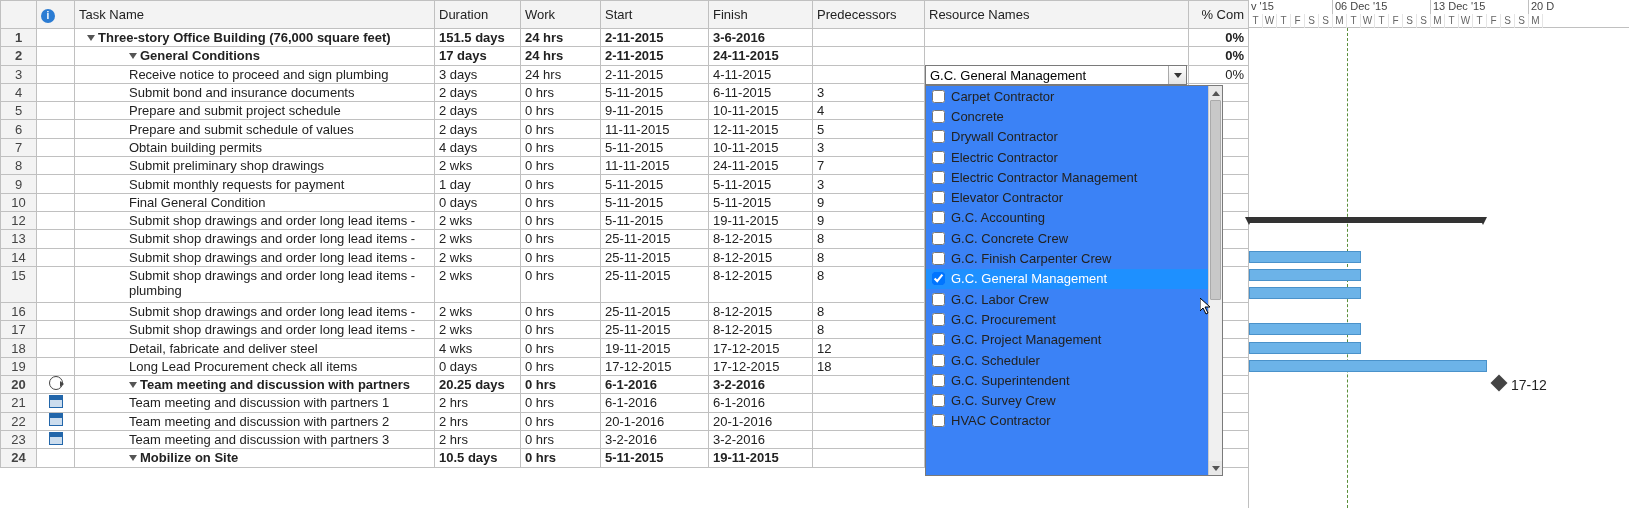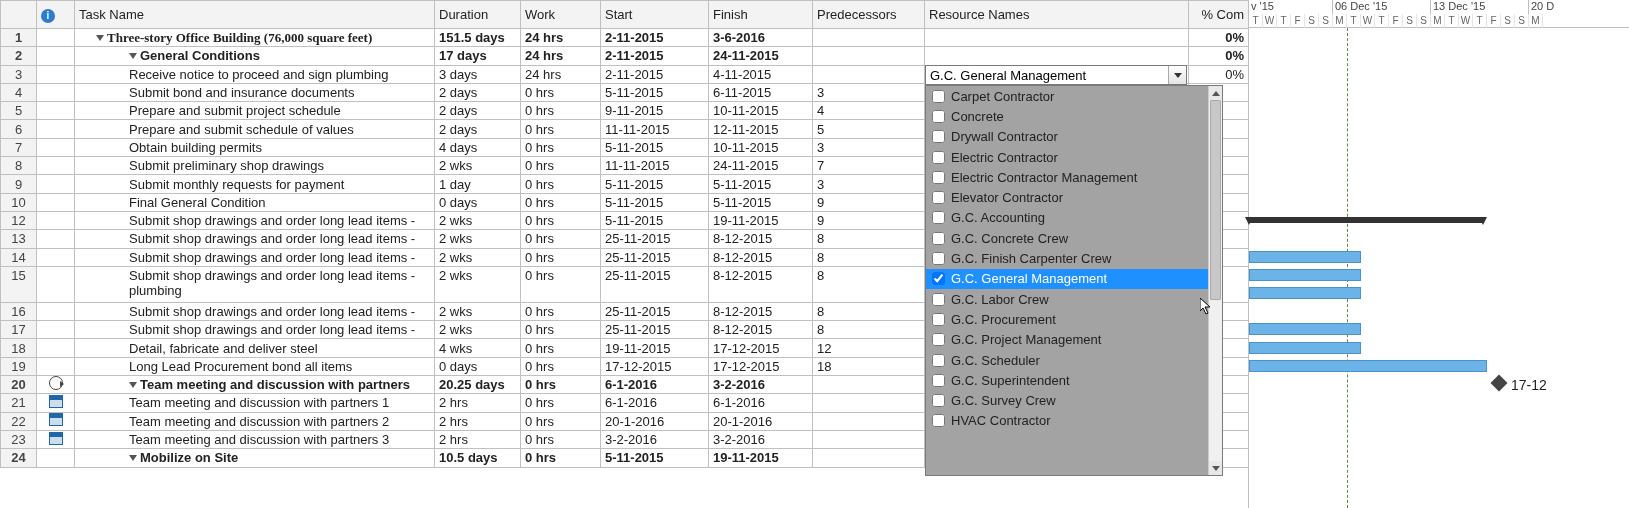--- a/index.html
+++ b/index.html
@@ -39,21 +39,21 @@
   }
   th {
     background: #f3f3f3;
     font-weight: normal;
     height: 28px;
   }
   td.rownum { text-align: center; background: #f3f3f3; color:#444; }
   td.info   { text-align: center; }
   tr.bold td { font-weight: bold; }
   tr.tall td { height: 36px; vertical-align: top; padding-top:1px; }
-  .indent1 { padding-left: 21px; font-family: Liberation Serif, serif; }
+  .indent1 { padding-left: 12px; }
   .indent2 { padding-left: 54px; }
   .indent3 { padding-left: 54px; }
   .tri {
     display:inline-block;
     width:0; height:0;
     border-left:4px solid transparent;
     border-right:4px solid transparent;
     border-top:6px solid #555;
     margin-right:3px;
     position:relative;
@@ -90,21 +90,21 @@
     border-left:4px solid transparent;
     border-right:4px solid transparent;
     border-top:5px solid #333;
   }
   .dropdown {
     position:absolute;
     left: 925px; top: 85px;
     width: 298px;
     height: 391px;
     border:1px solid #7a7a7a;
-    background:#a3a3a3;
+    background:#3b82f6;
     z-index: 11;
     overflow:hidden;
   }
   .dropdown-inner{
     position:absolute;
     left:0;top:0;right:14px;bottom:0;
     overflow:hidden;
   }
   .dd-item{
     height:20.3px;
@@ -412,21 +412,21 @@
         <td>0 hrs</td>
         <td>19-11-2015</td>
         <td>17-12-2015</td>
         <td>12</td>
         <td></td>
         <td style="text-align: right;"></td>
       </tr>
       <tr>
         <td class="rownum">19</td>
         <td class="info"></td>
-        <td class="indent3"><span>Long Lead Procurement bond all items</span></td>
+        <td class="indent3"><span>Long Lead Procurement check all items</span></td>
         <td>0 days</td>
         <td>0 hrs</td>
         <td>17-12-2015</td>
         <td>17-12-2015</td>
         <td>18</td>
         <td></td>
         <td style="text-align: right;"></td>
       </tr>
       <tr class="bold">
         <td class="rownum">20</td>

